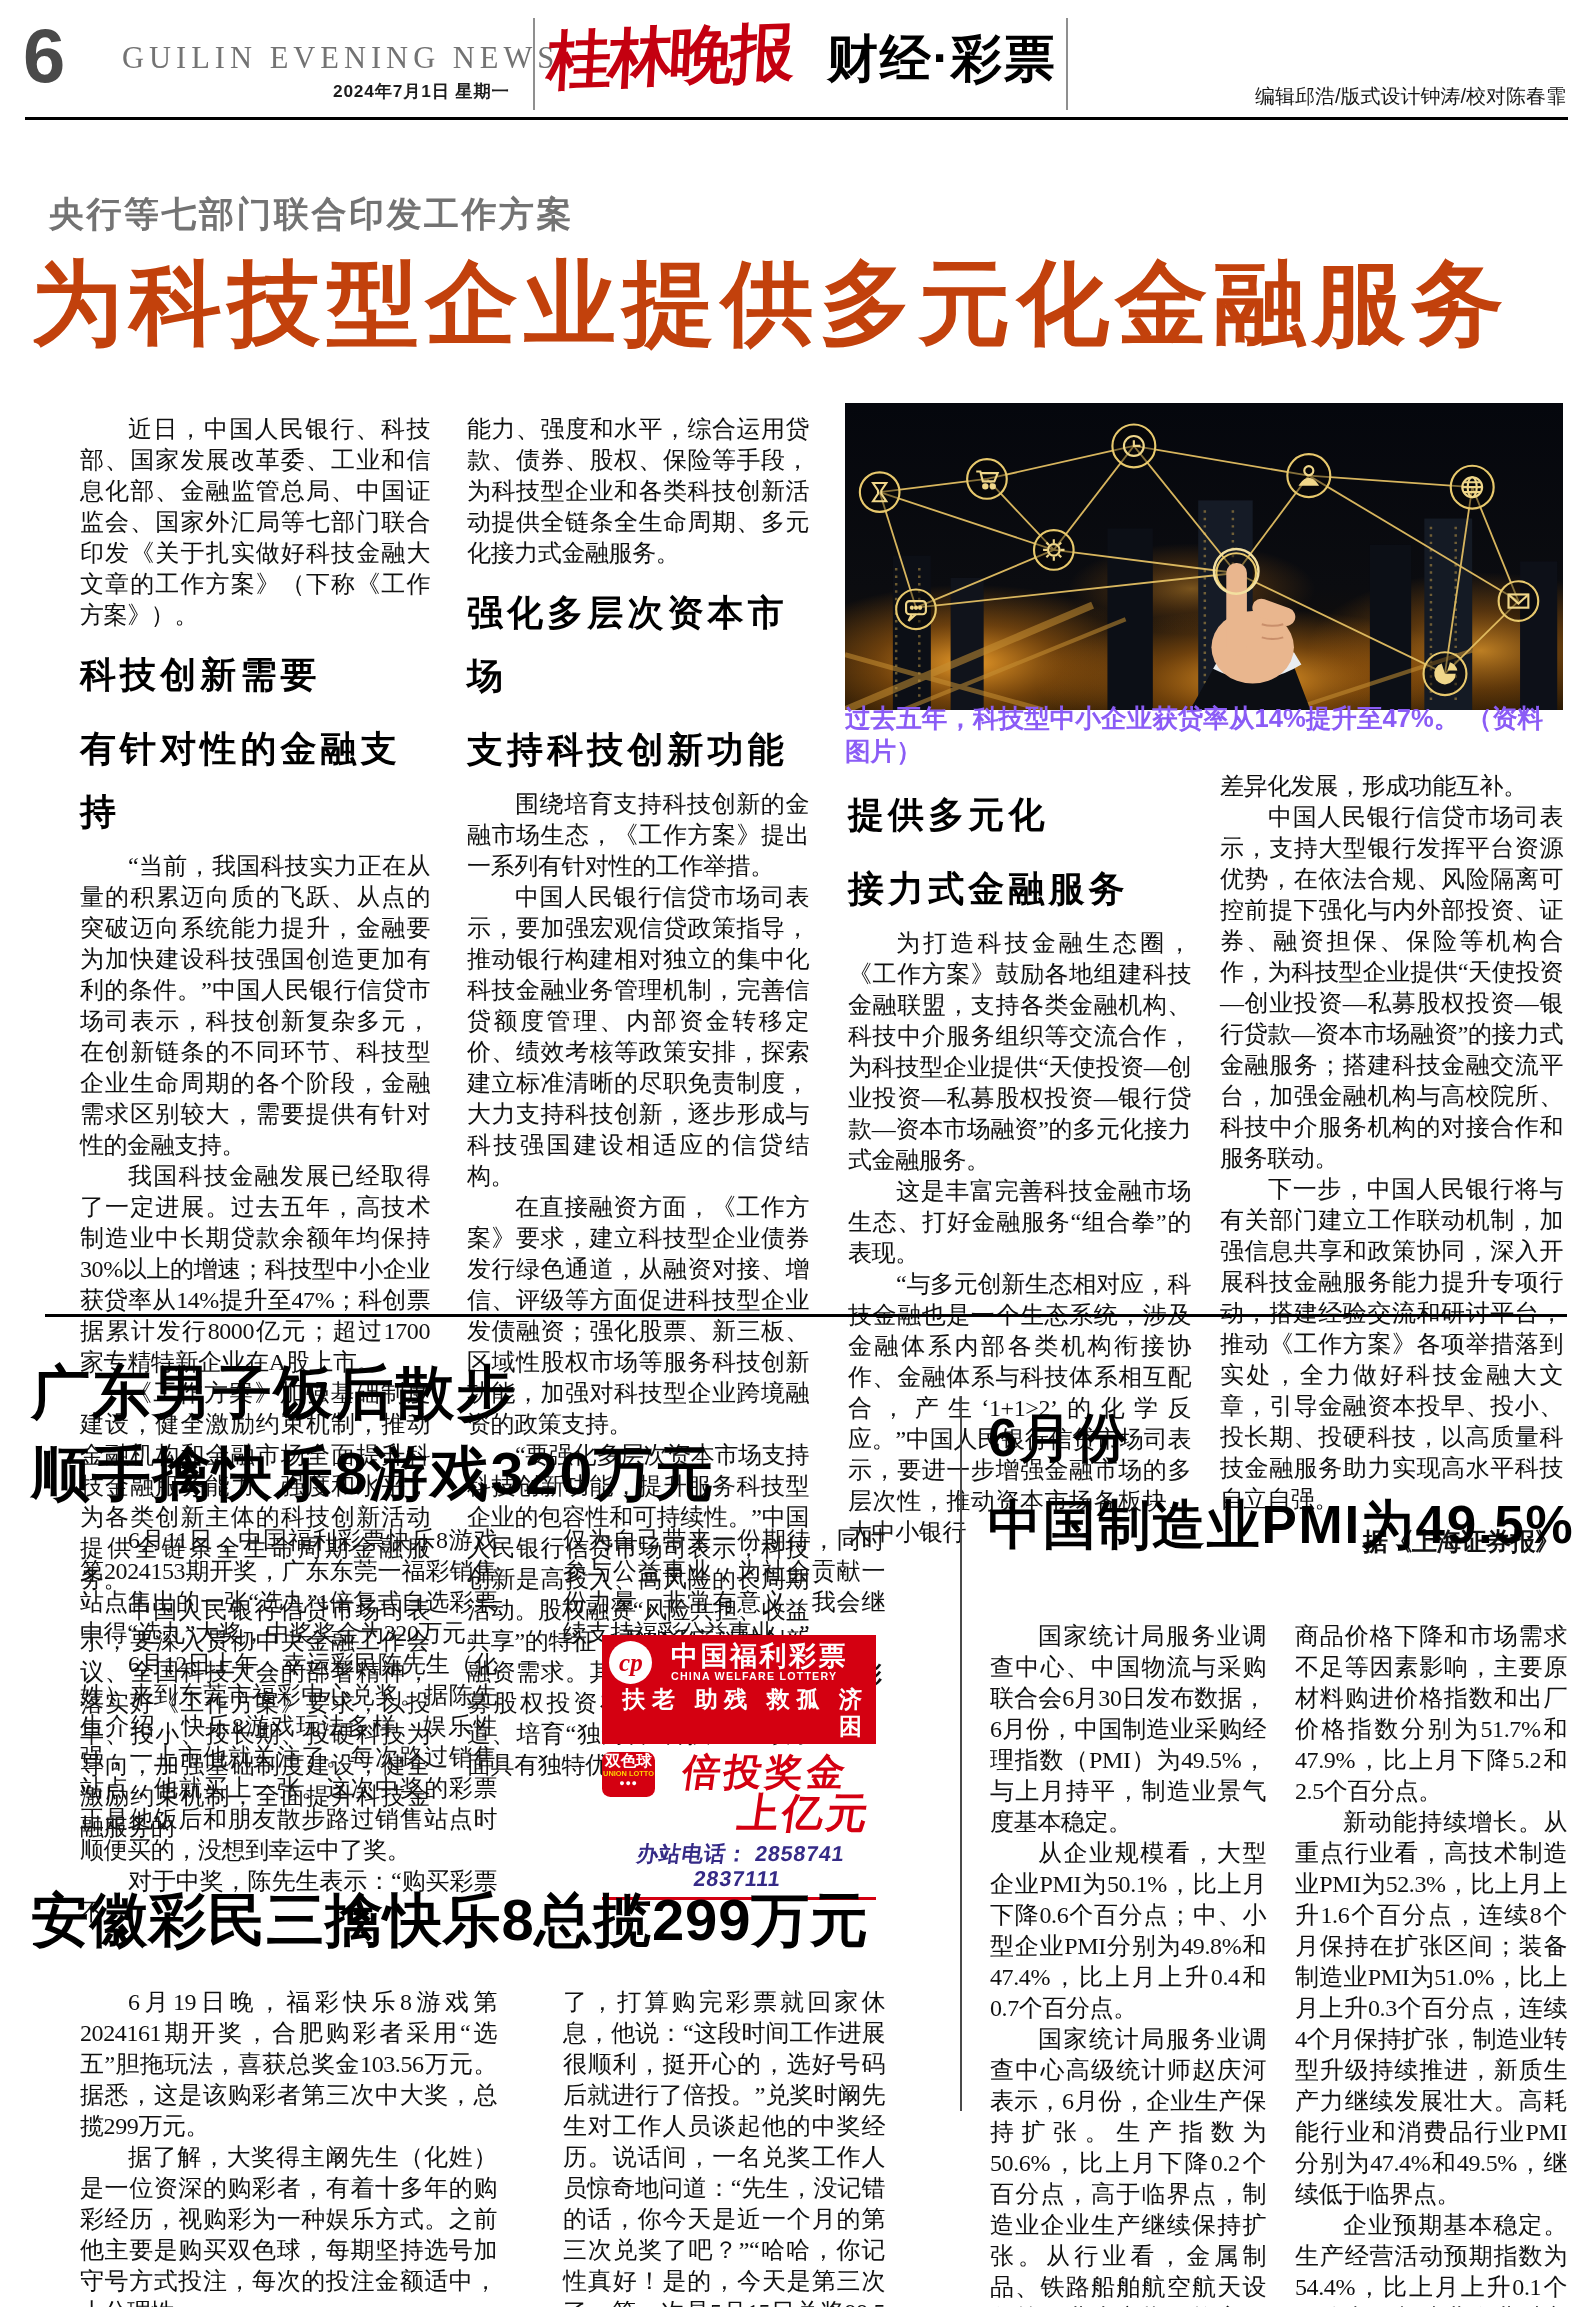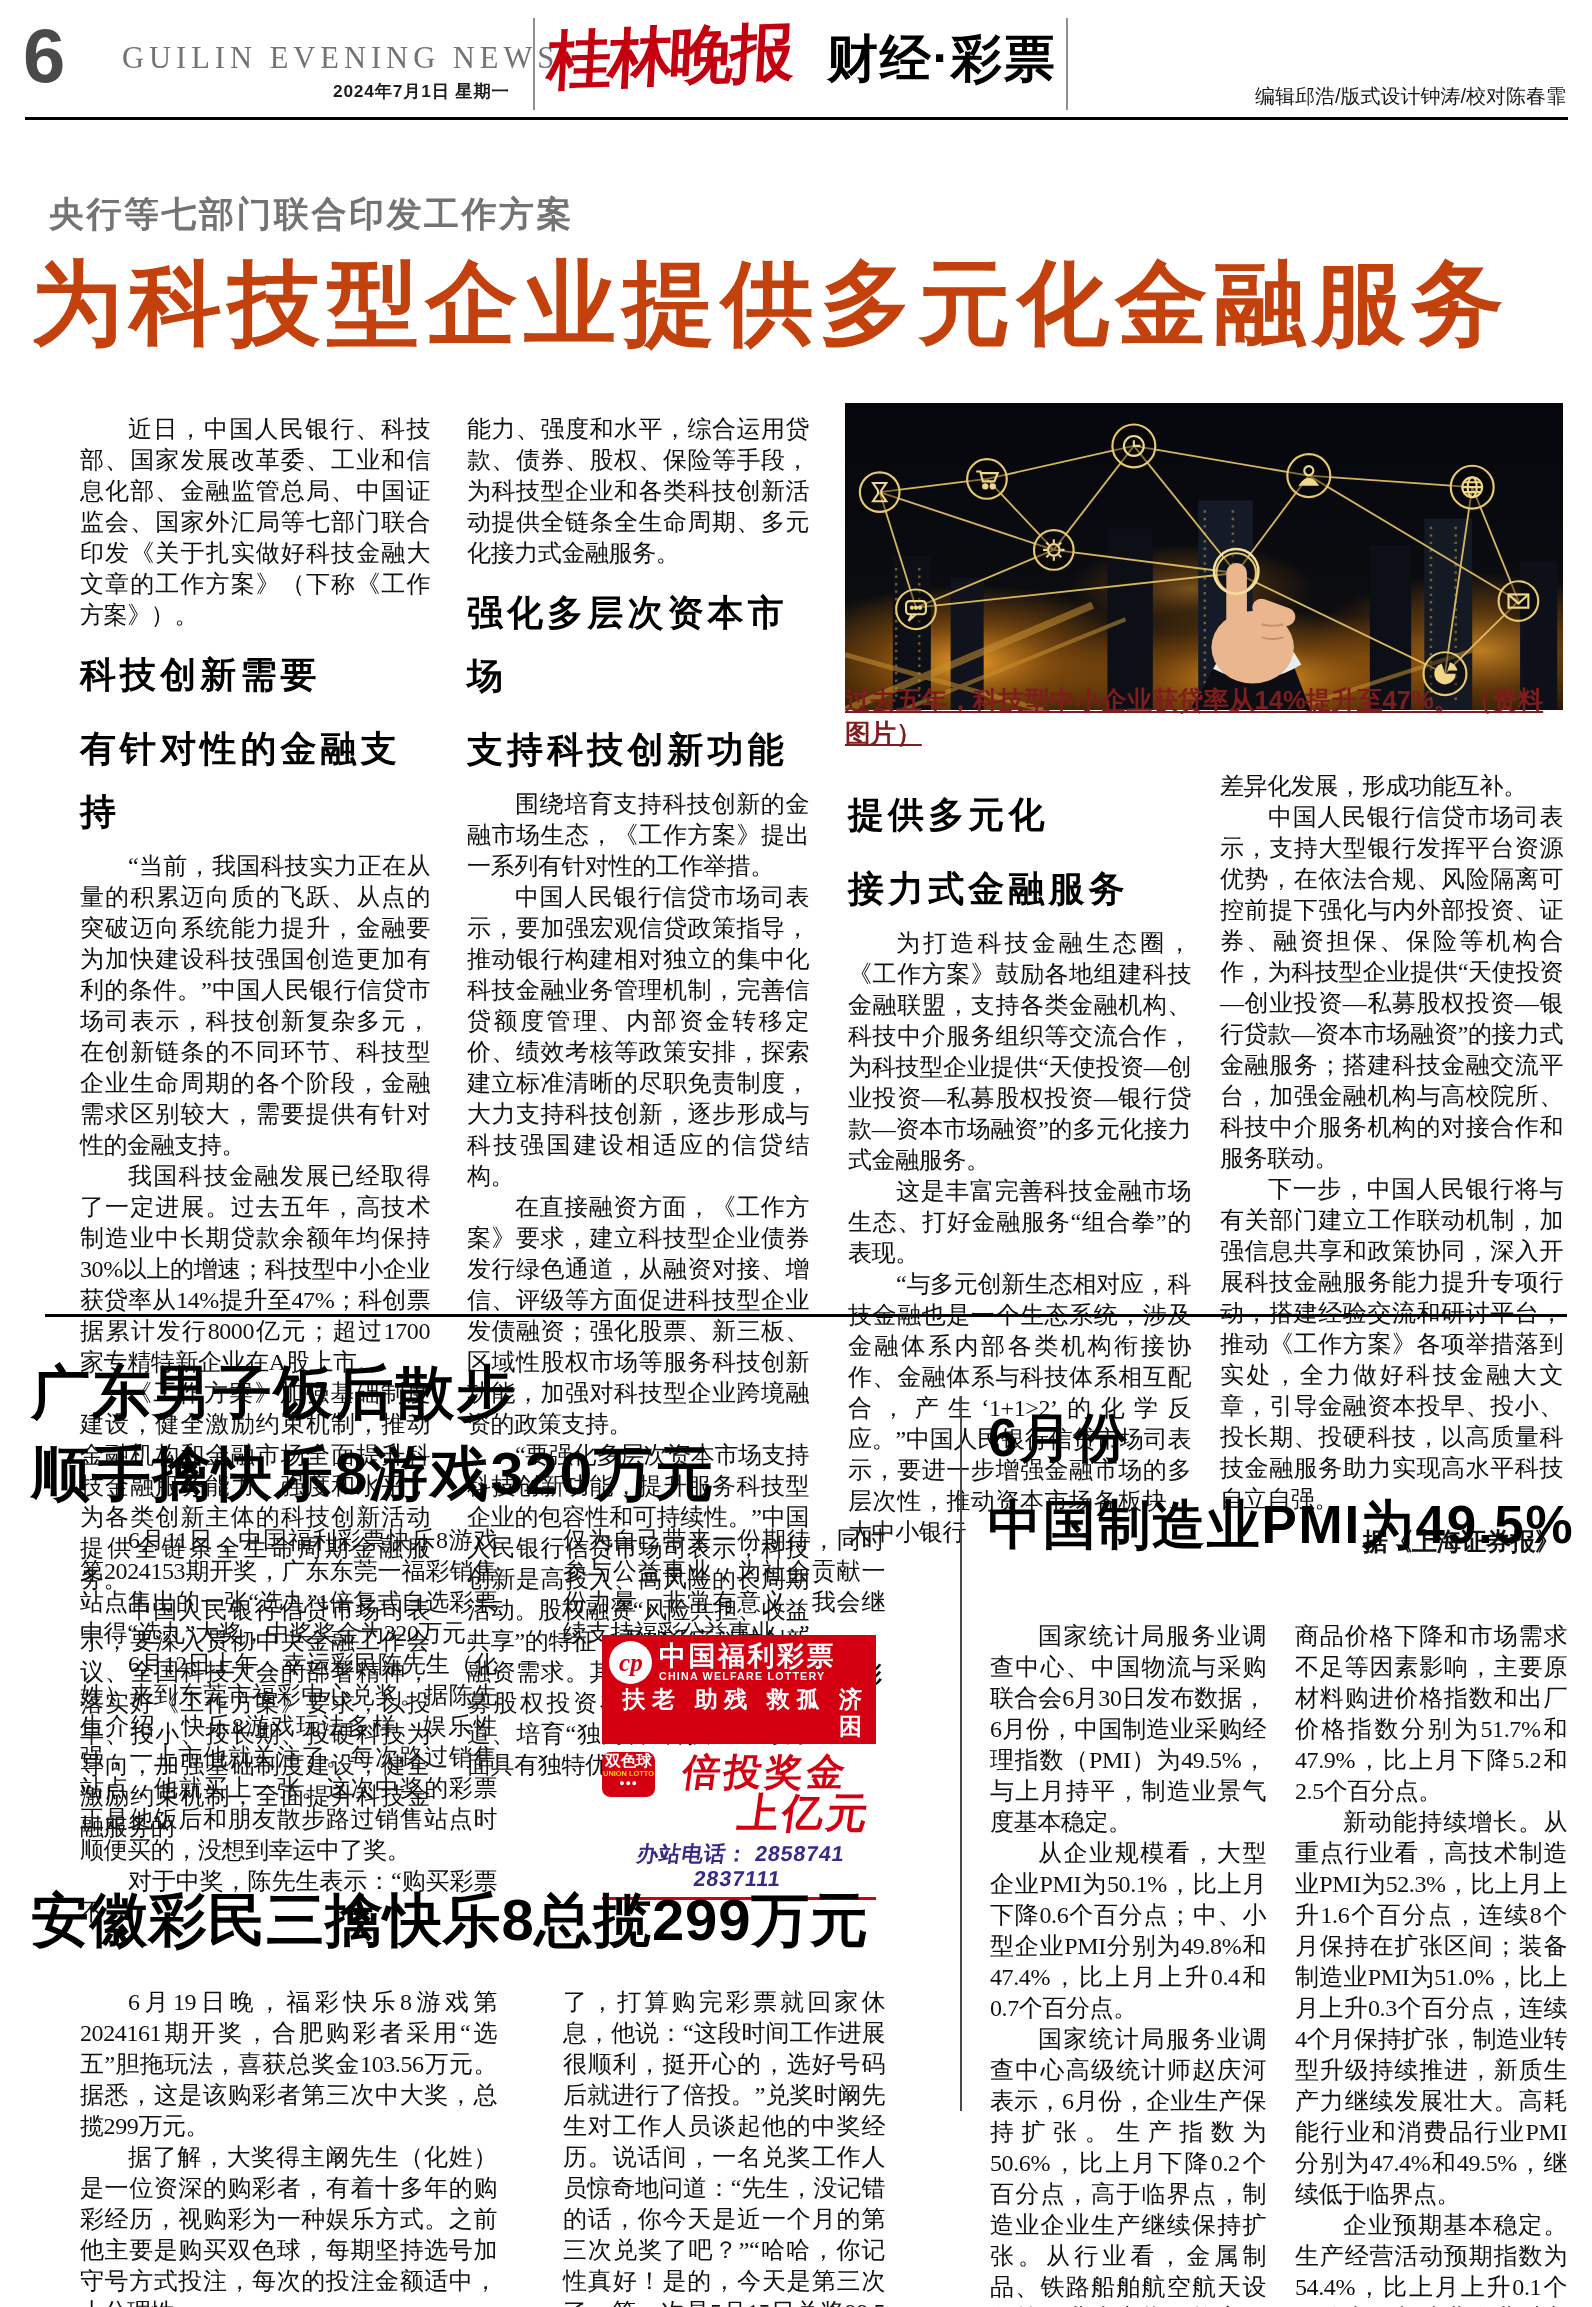--- a/index.html
+++ b/index.html
@@ -23,35 +23,35 @@
   #headline{left:31px;top:254px;font:900 92px/1.08 "Liberation Sans",sans-serif;color:#c2410c;letter-spacing:6.6px;text-align:right;}
   .col{font:24px/31px "Liberation Serif","DejaVu Serif",serif;color:#101010;text-align:justify;letter-spacing:-0.4px;}
   .col .bp{text-indent:2em;margin:0;}
   .col .bh{font:900 36px/63px "Liberation Sans",sans-serif;color:#000;text-indent:0;letter-spacing:4.1px;margin:11.6px 0 8.3px 0;text-align:left;}
   .col .bcredit{text-align:right;font:700 25px/38px "Liberation Sans",sans-serif;margin-top:6.6px;padding-right:3.3px;text-indent:0;}
   #lead-col1{left:80px;top:414px;width:350px;}
   #lead-col2{left:467px;top:414px;width:342px;}
   #lead-col3{left:848px;top:771px;width:343px;}
   #lead-col4{left:1220px;top:771px;width:343px;}
   #photo{left:845px;top:403px;width:718px;height:307px;background:#05070c;}
-  #caption{left:845px;top:684px;width:718px;font:700 25.6px/33px "Liberation Sans",sans-serif;color:#7f1d1d;text-decoration:underline;}
+  #caption{left:845px;top:702px;width:718px;font:700 25.6px/33px "Liberation Sans",sans-serif;color:#8b5cf6;}
   
   #rule-mid{left:45px;top:1314px;width:1522px;height:2.5px;background:#000;}
   #vdiv-bottom{left:960px;top:1396px;width:1.7px;height:715px;background:#4a4a4a;}
   
   #gd-headline{left:31px;top:1353px;font:900 59px/81px "Liberation Sans",sans-serif;color:#000;letter-spacing:1.7px;}
   #gd-colA{left:80px;top:1525px;width:417px;}
   #gd-colB{left:563px;top:1525px;width:322px;}
   #ah-headline{left:31px;top:1891px;font:900 58px/1 "Liberation Sans",sans-serif;color:#000;letter-spacing:0.8px;}
   #ah-colA{left:80px;top:1987px;width:417px;}
   #ah-colB{left:563px;top:1987px;width:322px;}
   
   #ad{left:602px;top:1635px;width:274px;font-family:"Liberation Sans",sans-serif;}
   .ad-redbox{background:#d40011;color:#fff;padding:5.8px 7.4px 5px 7.4px;}
-  .ad-toprow{display:flex;align-items:center;}
+  .ad-toprow{display:flex;align-items:center;gap:12px;}
   .ad-logo{width:43px;height:43px;border-radius:50%;background:#fff;color:#d40011;
            font:italic 900 25px/43px "Liberation Serif",serif;text-align:center;flex:0 0 auto;}
   .ad-titles{margin-left:6.6px;}
   .ad-cn{font:900 27px/28px "Liberation Sans",sans-serif;letter-spacing:2.5px;}
   .ad-en{font:700 10.7px/12.4px "Liberation Sans",sans-serif;letter-spacing:1.2px;}
   .ad-slogan{font:900 23px/26.4px "Liberation Sans",sans-serif;letter-spacing:6.6px;text-align:right;margin-top:2.5px;}
   .ad-mid{display:flex;margin-top:8.3px;}
   .ssq{width:53px;height:45px;background:#d40011;border-radius:8.3px;color:#fff;text-align:center;
        padding-top:0;box-sizing:border-box;flex:0 0 auto;}
   .ssq-cn{font:900 15.7px/18px "Liberation Sans",sans-serif;}

